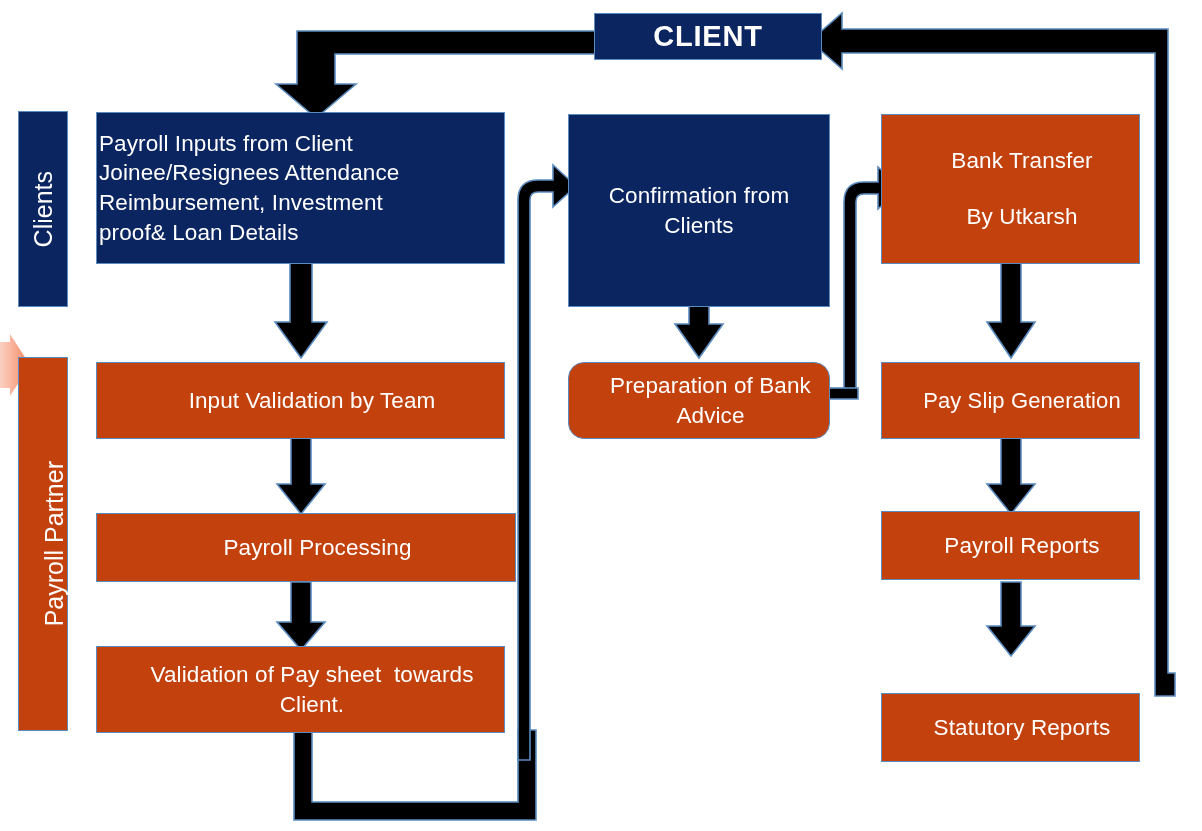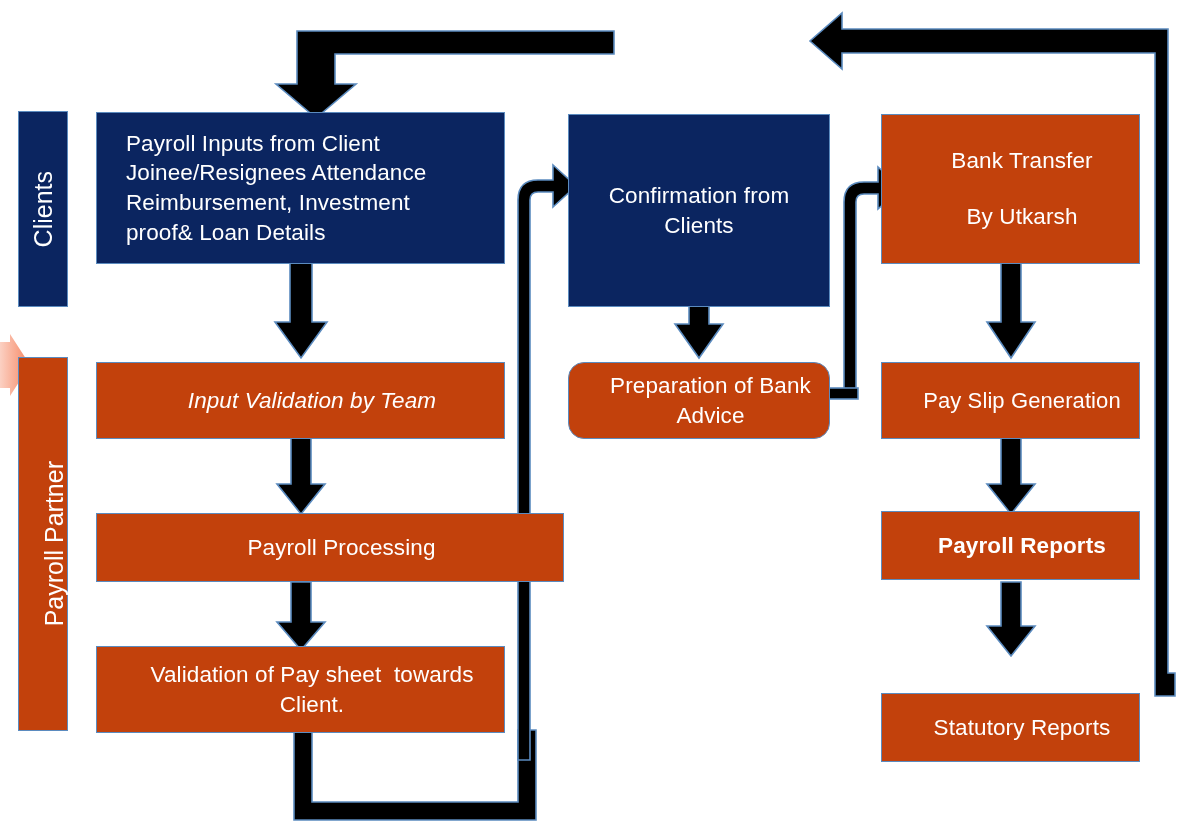--- a/index.html
+++ b/index.html
@@ -26,21 +26,21 @@
     line-height:1.32;
     letter-spacing:.1px;
     white-space:pre-wrap;
   }
   .navy{ background:#0B2560; }
   .orange{ background:#c2410c;padding-left:23px; }
 
   .node.left-align{
     justify-content:flex-start;
     text-align:left;
-    padding-left:29px;
+    padding-left:2px;
   }
 
   
   .band{
     position:absolute;
     box-sizing:border-box;
     border:1.5px solid #5B8BBF;
     color:#ffffff;
     display:flex;
     align-items:center;
@@ -155,57 +155,60 @@
       <path d="M17,0 L37,0 L37,46 L51,46 L27,76 L3,46 L17,46 Z" fill="#000000" stroke="#5B8BBF" stroke-width="1.6"></path>
     </svg>
   </div>
 
   <div class="conn" style="left:984px;top:582px;width:54px;height:76px;">
     <svg class="arrow" width="54" height="76" viewBox="0 0 54 76">
       <path d="M17,0 L37,0 L37,44 L51,44 L27,74 L3,44 L17,44 Z" fill="#000000" stroke="#5B8BBF" stroke-width="1.6"></path>
     </svg>
   </div>
 
+  <div class="node navy" style="left:594px;top:13px;width:228px;height:47px;font-size:29px;font-weight:bold;letter-spacing:.8px;">
+    <span>CLIENT</span>
+  </div>
 
   <div class="node navy left-align" style="left:96px;top:112px;width:409px;height:152px;font-size:22.5px;">
     <span>Payroll Inputs from Client
 Joinee/Resignees Attendance
 Reimbursement, Investment
 proof&amp; Loan Details</span>
   </div>
 
   <div class="node navy" style="left:568px;top:114px;width:262px;height:193px;font-size:22.5px;">
     <span>Confirmation from
 Clients</span>
   </div>
 
   <div class="node orange" style="left:881px;top:114px;width:259px;height:150px;font-size:22.5px;line-height:1.25;">
     <span>Bank Transfer
 
 By Utkarsh</span>
   </div>
 
-  <div class="node orange" style="left:96px;top:362px;width:409px;height:77px;font-size:22.5px;font-style:italic;">
+  <div class="node orange" style="left:96px;top:362px;width:409px;height:77px;font-size:22.5px;">
     <span>Input Validation by Team</span>
   </div>
 
   <div class="node orange" style="left:568px;top:362px;width:262px;height:77px;font-size:22.5px;border-radius:16px;">
     <span>Preparation of Bank
 Advice</span>
   </div>
 
   <div class="node orange" style="left:881px;top:362px;width:259px;height:77px;font-size:22px;">
     <span>Pay Slip Generation</span>
   </div>
 
-  <div class="node orange" style="left:96px;top:513px;width:468px;height:69px;font-size:22.5px;">
+  <div class="node orange" style="left:96px;top:513px;width:420px;height:69px;font-size:22.5px;">
     <span>Payroll Processing</span>
   </div>
 
-  <div class="node orange" style="left:881px;top:511px;width:259px;height:69px;font-size:22.5px;font-weight:bold;">
+  <div class="node orange" style="left:881px;top:511px;width:259px;height:69px;font-size:22.5px;">
     <span>Payroll Reports</span>
   </div>
 
   <div class="node orange" style="left:96px;top:646px;width:409px;height:87px;font-size:22.5px;text-align:center;">
     <span>Validation of Pay sheet  towards
 Client.</span>
   </div>
 
   <div class="node orange" style="left:881px;top:665px;width:259px;height:69px;font-size:22.5px;margin-top:28px;">
     <span>Statutory Reports</span>

